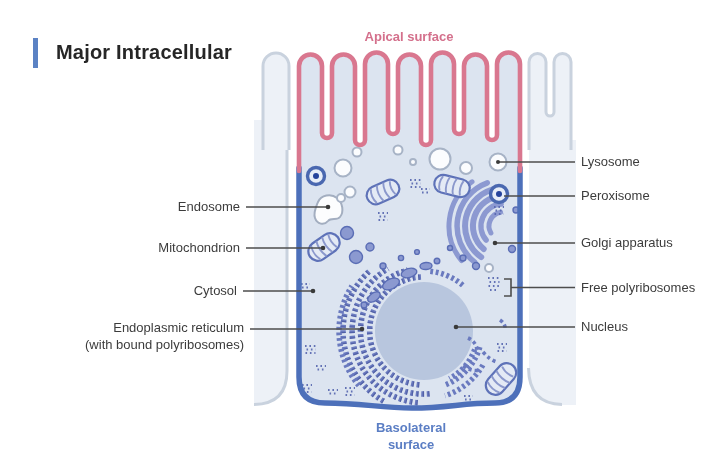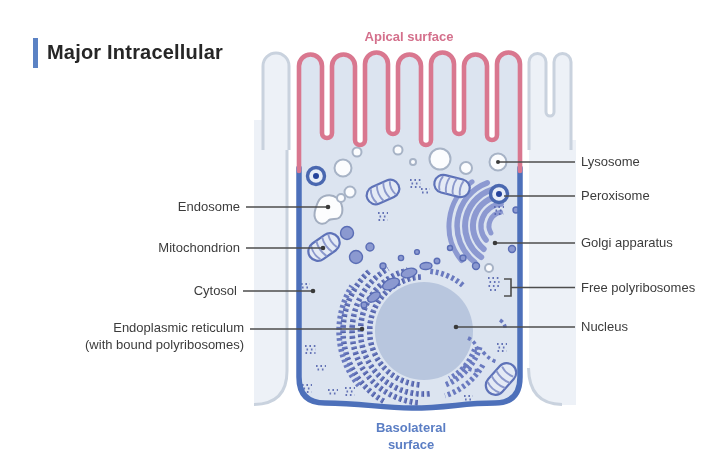--- a/index.html
+++ b/index.html
@@ -1,20 +1,20 @@
 <!DOCTYPE html>
 <html><head>
 <meta charset="utf-8">
 <style>
   html,body{margin:0;padding:0;background:#ffffff;}
   #stage{position:relative;width:720px;height:457px;background:#ffffff;overflow:hidden;
          font-family:"Liberation Sans",sans-serif;}
   #diagram-svg{position:absolute;left:0;top:0;}
   #title-block{position:absolute;left:33px;top:38px;border-left:5px solid #5b82c4;
-               padding:2px 0 4px 9px;}
+               padding:2px 0 4px 18px;}
   #title-block .tline{display:block;font-size:20px;font-weight:bold;line-height:24px;
                       color:#262626;letter-spacing:.2px;}
   text{font-family:"Liberation Sans",sans-serif;}
   .lbl{font-size:13px;fill:#3c3c3c;}
   .lbl-pink{font-size:13px;font-weight:bold;fill:#d4708c;}
   .lbl-blue{font-size:13px;font-weight:bold;fill:#5b7ec4;}
   .ptr{stroke:#4d4d4d;stroke-width:1.5;fill:none;}
   .ptr-dot{fill:#3a3a3a;}
   .ves{fill:#fbfcfe;stroke:#a7b3c6;stroke-width:2;}
   .purp{fill:#8b99d0;stroke:#5a6db5;stroke-width:1.4;}

